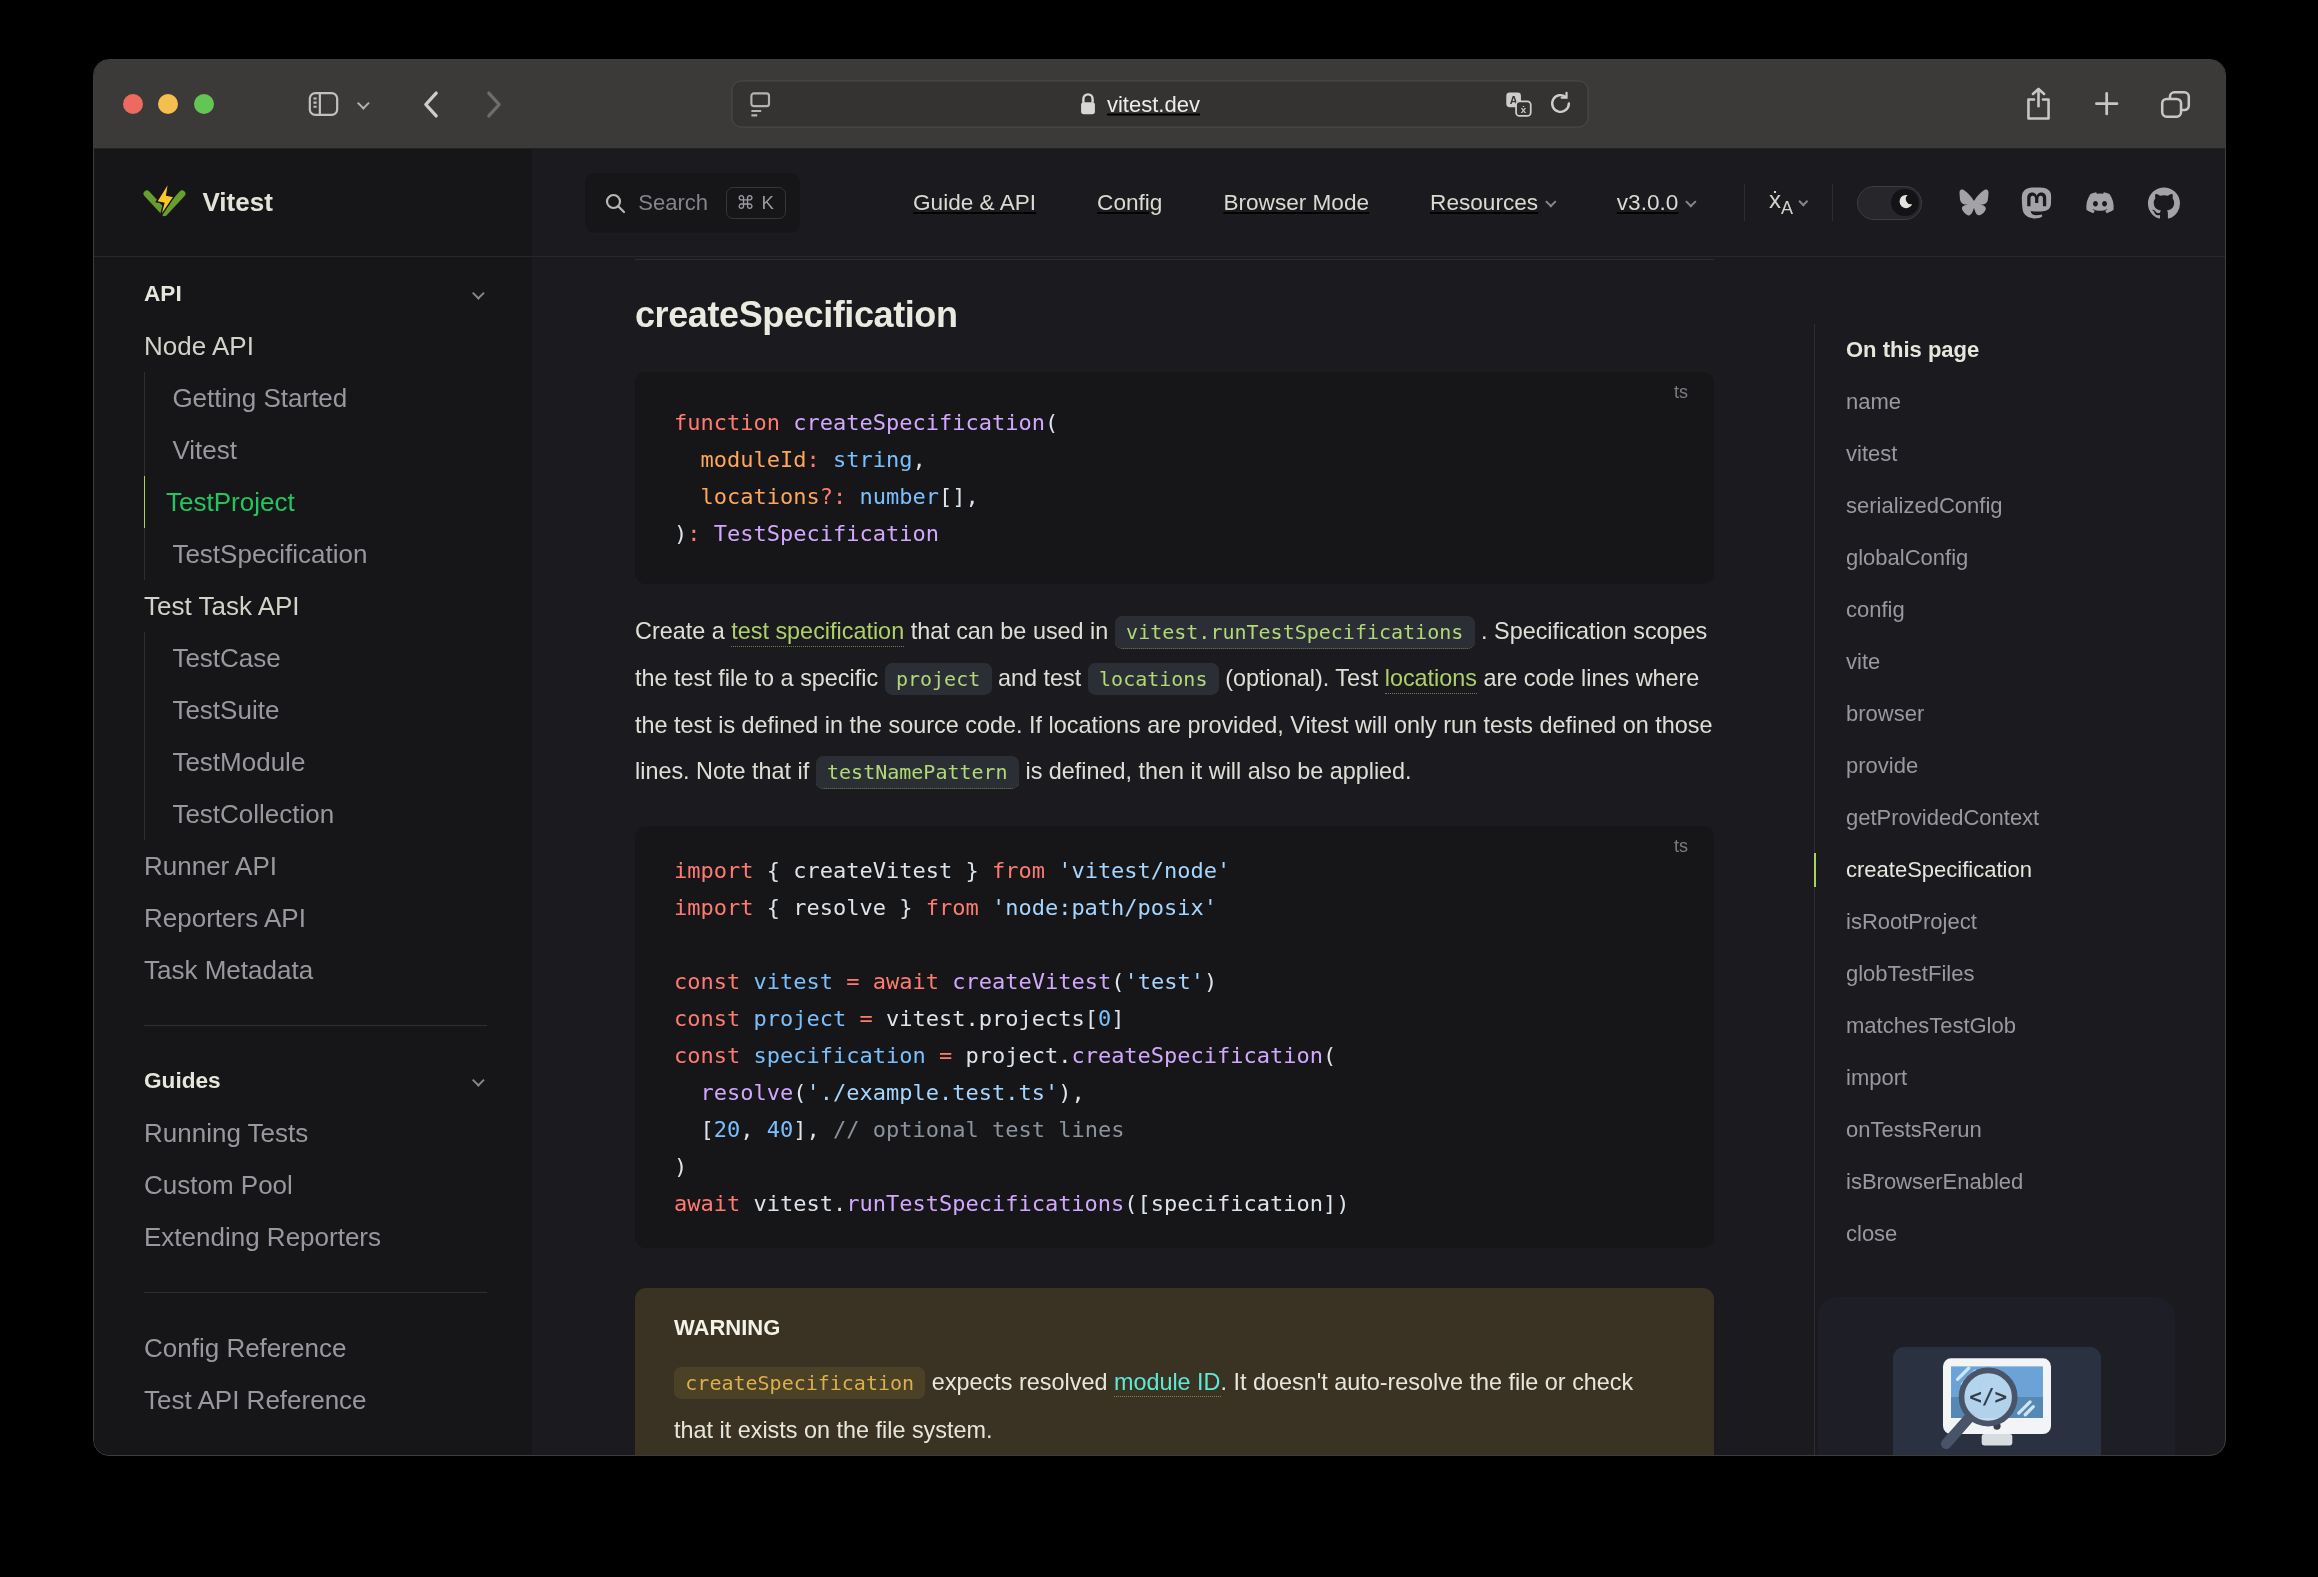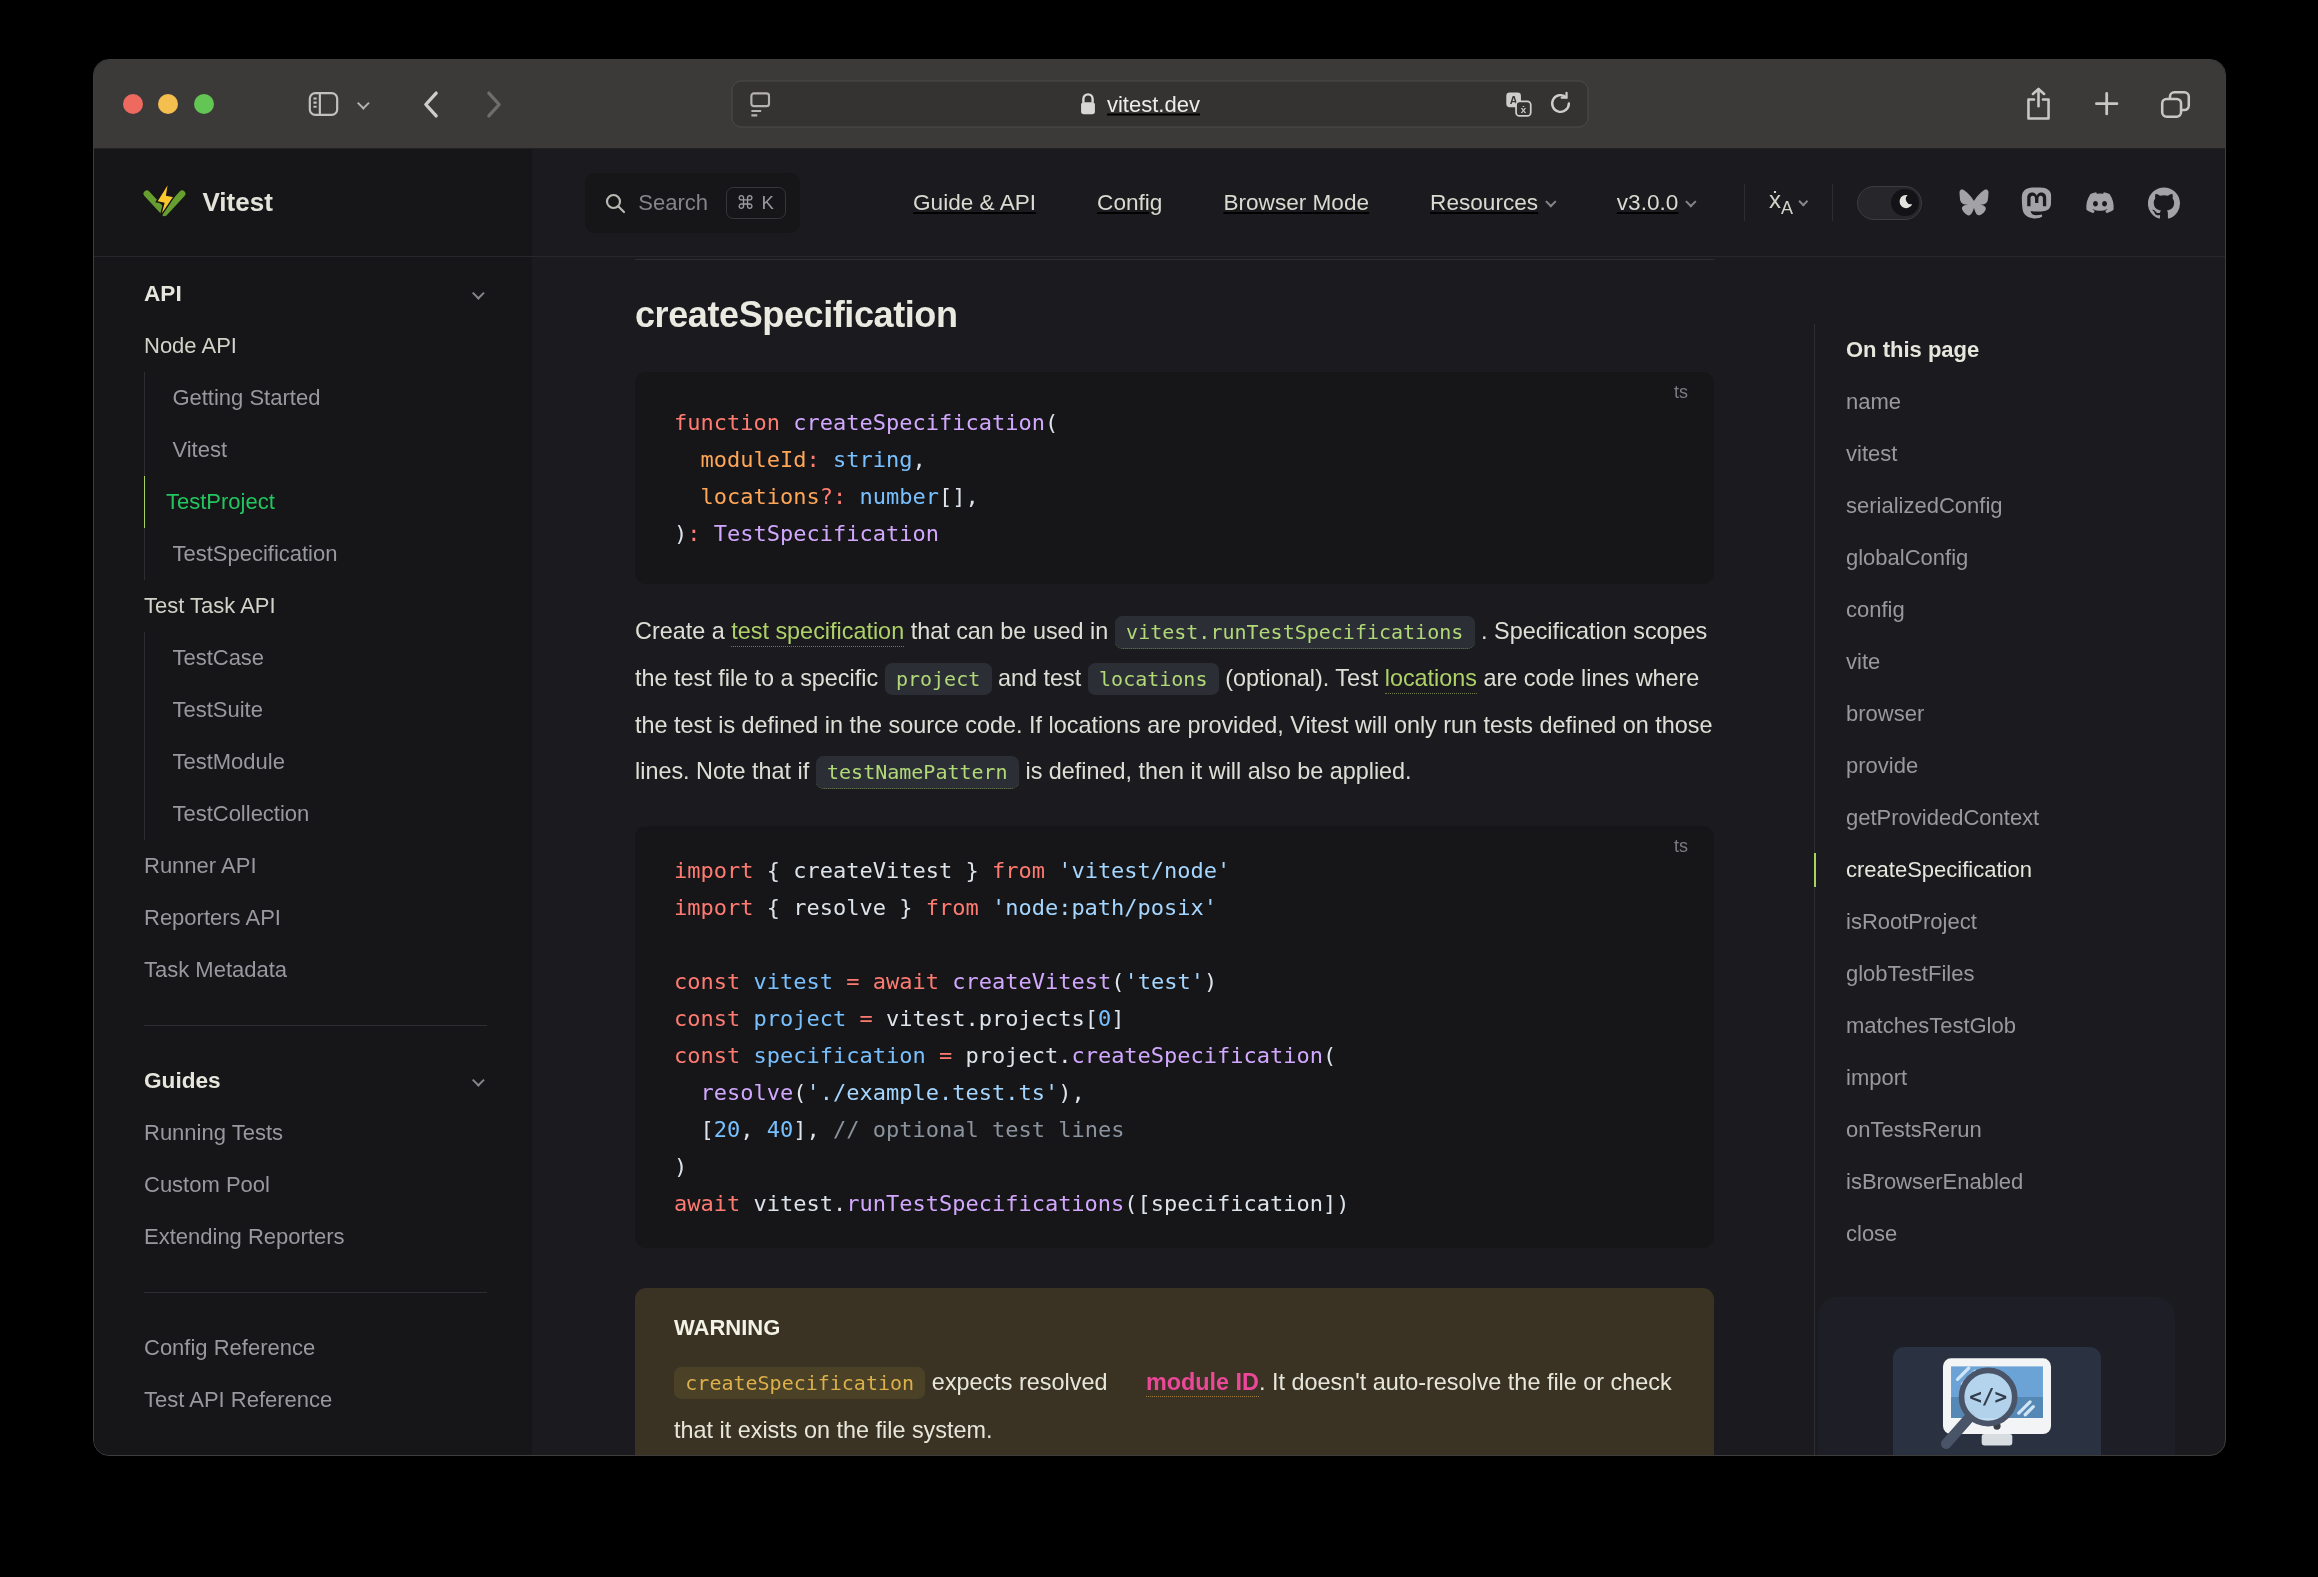--- a/index.html
+++ b/index.html
@@ -66,21 +66,21 @@
   .soc svg { display:block; }
 
   
   .layout { display:flex; height:1200px; overflow:hidden; }
 
   
   .sidebar { flex:0 0 438px; background:#161618; padding:11.3px 45px 0 50px; overflow:hidden; }
   .sb-section { line-height:52px; font-size:22.6px; font-weight:700; color:#e6e6dc;
                 display:flex; justify-content:space-between; align-items:center; }
   .sb-section .chev { color:#85858c; width:9px; height:9px; margin-right:3.2px; }
-  .sb-item { line-height:52px; font-size:22px; color:#98989f; white-space:nowrap; }
+  .sb-item { line-height:52px; font-size:26px; color:#98989f; white-space:nowrap; }
   .sb-item.strong { color:#d2d2c9; }
   .sb-item.indent { padding-left:27.4px; border-left:1.6px solid #2e2e32; }
   .sb-item.active { color:#22c55e; border-left:1.6px solid #a9d361;padding-left:21px; }
   .sb-divider { border:0; border-top:0.8px solid #2e2e32; margin:29px 0; }
 
   
   .doc { flex:1 1 auto; padding:2.4px 0 0 103px; overflow:hidden; }
   .doc-col { width:1079px; }
   .doc-title { margin:0; border-top:0.8px solid #2e2e32; padding-top:32px; font-size:36px; line-height:45px;
                font-weight:600; letter-spacing:-0.4px; color:#eaeae1; }
@@ -94,21 +94,21 @@
   .tok-k{color:#ff7b72}.tok-f{color:#d2a8ff}.tok-t{color:#79c0ff}.tok-s{color:#a5d6ff}
   .tok-o{color:#ffa657}.tok-c{color:#8b949e}.tok-p{color:#dde3ea}
 
   .para { margin-top:24px; font-size:23.4px; line-height:46px; color:rgba(255,255,245,.86); }
   .seg-link { color:#aed168; border-bottom:1.6px dotted rgba(174,209,104,.55); padding-bottom:1.6px; }
   .seg-code, .seg-codelink, .seg-warnchip {
       font-family:"DejaVu Sans Mono",monospace; font-size:20px;
       background:rgba(101,117,133,.22); color:#b2d977; padding:4px 11.3px; border-radius:7.3px; }
   .seg-codelink { border-bottom:1.6px dotted rgba(174,209,104,.5); }
   .seg-warnchip { background:#4a4126; color:#ddb04c; }
-  .seg-warnlink { color:#ec4899; font-weight:700; border-bottom:1.6px dotted rgba(229,171,79,.6); padding-bottom:1.6px;margin-left:32px; }
+  .seg-warnlink { color:#5eead4; font-weight:400; border-bottom:1.6px dotted rgba(229,171,79,.6); padding-bottom:1.6px; }
 
   .warning { margin-top:40px; background:#3a3323; border-radius:11.3px; padding:24px 39px 32px; }
   .warning-title { font-size:22px; font-weight:600; color:#f2f2e6; line-height:32px; }
   .warning-body { margin-top:14.5px; font-size:23.4px; line-height:47px; color:rgba(255,255,245,.88); }
 
   
   .outline { flex:0 0 411px; padding-top:67px; overflow:hidden; }
   .outline-wrap { border-left:1.6px solid #2e2e32; padding-left:31px; }
   .outline-title { font-size:22px; font-weight:600; color:#e6e6dc; line-height:52px; }
   .outline-list { margin:0; padding:0; }

